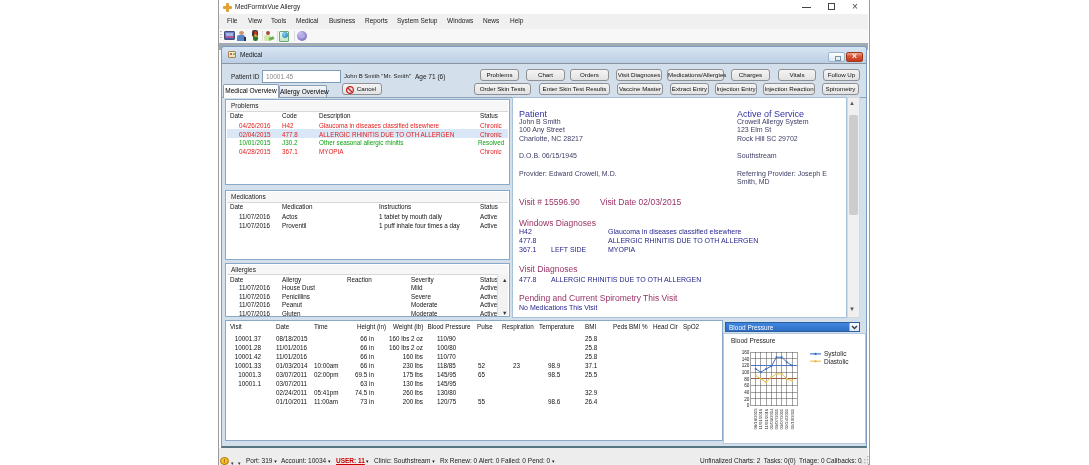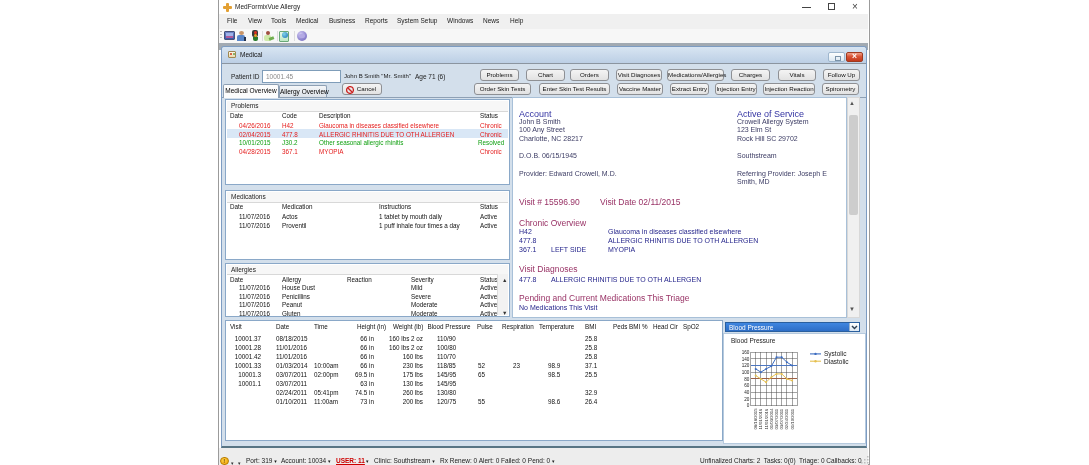--- a/index.html
+++ b/index.html
@@ -276,44 +276,44 @@
     <div class="cell" style="left:359px;top:76.5px;">26.4</div>
 </div>
 
 <div class="a" style="left:512px;top:97px;width:335px;height:221px;background:#fff;border:1px solid #a8c0d8;box-sizing:border-box;"></div>
 
 <div class="a" style="left:847px;top:97px;width:13px;height:221px;background:#f0f0f0;border:1px solid #d8d8d8;box-sizing:border-box;"></div>
 <div class="a" style="left:849px;top:100px;font-size:6px;color:#555;">▲</div>
 <div class="a" style="left:849px;top:306px;font-size:6px;color:#555;">▼</div>
 <div class="a" style="left:849px;top:115px;width:9px;height:100px;background:#cdcdcd;border-radius:2px;"></div>
 
-<div class="a" style="left:519px;top:109px;font-size:9px;color:#3333a2;white-space:nowrap;">Account</div>
+<div class="a" style="left:519px;top:109px;font-size:9px;color:#3333a2;white-space:nowrap;">Patient</div>
 <div class="a navy" style="left:519px;top:117.5px;font-size:7px;line-height:8.7px;color:#3c3c64;white-space:nowrap;">John B Smith<br>100 Any Street<br>Charlotte, NC 28217</div>
 <div class="a" style="left:519px;top:152px;font-size:7px;color:#3c3c64;white-space:nowrap;">D.O.B. 06/15/1945</div>
 <div class="a" style="left:519px;top:169.5px;font-size:7px;color:#3c3c64;white-space:nowrap;">Provider: Edward Crowell, M.D.</div>
 
 <div class="a" style="left:737px;top:109px;font-size:9px;color:#3333a2;white-space:nowrap;">Active of Service</div>
 <div class="a" style="left:737px;top:117.5px;font-size:7px;line-height:8.7px;color:#3c3c64;white-space:nowrap;">Crowell Allergy System<br>123 Elm St<br>Rock Hill SC 29702</div>
 <div class="a" style="left:737px;top:152px;font-size:7px;color:#3c3c64;white-space:nowrap;">Southstream</div>
 <div class="a" style="left:737px;top:169.5px;font-size:7px;line-height:8.7px;color:#3c3c64;white-space:nowrap;">Referring Provider: Joseph E<br>Smith, MD</div>
 
 <div class="a plum" style="left:519px;top:197px;font-size:8.5px;white-space:nowrap;">Visit # 15596.90</div>
-<div class="a plum" style="left:600px;top:197px;font-size:8.5px;white-space:nowrap;">Visit Date 02/11/2015</div>
-<div class="a plum" style="left:519px;top:218px;font-size:8.5px;white-space:nowrap;">Chronic Overview</div>
+<div class="a plum" style="left:600px;top:197px;font-size:8.5px;white-space:nowrap;">Visit Date 02/03/2015</div>
+<div class="a plum" style="left:519px;top:218px;font-size:8.5px;white-space:nowrap;">Windows Diagnoses</div>
 <div class="a navy" style="left:519px;top:228px;font-size:7px;white-space:nowrap;">H42</div>
 <div class="a navy" style="left:608px;top:228px;font-size:7px;white-space:nowrap;">Glaucoma in diseases classified elsewhere</div>
 <div class="a navy" style="left:519px;top:236.8px;font-size:7px;white-space:nowrap;">477.8</div>
 <div class="a navy" style="left:608px;top:236.8px;font-size:7px;white-space:nowrap;">ALLERGIC RHINITIS DUE TO OTH ALLERGEN</div>
 <div class="a navy" style="left:519px;top:245.6px;font-size:7px;white-space:nowrap;">367.1</div>
 <div class="a navy" style="left:551px;top:245.6px;font-size:7px;white-space:nowrap;">LEFT SIDE</div>
 <div class="a navy" style="left:608px;top:245.6px;font-size:7px;white-space:nowrap;">MYOPIA</div>
 <div class="a plum" style="left:519px;top:264px;font-size:8.5px;white-space:nowrap;">Visit Diagnoses</div>
 <div class="a navy" style="left:519px;top:275.5px;font-size:7px;white-space:nowrap;">477.8</div>
 <div class="a navy" style="left:551px;top:275.5px;font-size:7px;white-space:nowrap;">ALLERGIC RHINITIS DUE TO OTH ALLERGEN</div>
-<div class="a plum" style="left:519px;top:292.5px;font-size:8.5px;white-space:nowrap;">Pending and Current Medications This Triage</div>
+<div class="a plum" style="left:519px;top:292.5px;font-size:8.5px;white-space:nowrap;">Pending and Current Spirometry This Visit</div>
 <div class="a navy" style="left:519px;top:304px;font-size:7px;white-space:nowrap;">No Medications This Visit</div>
 
 <div class="a" style="left:725px;top:321.5px;width:135px;height:10px;background:linear-gradient(#3f86e0,#2e6ec6);border:1px solid #2a5f9e;box-sizing:border-box;">
   <div style="position:absolute;left:3px;top:1px;font-size:6.5px;color:#fff;">Blood Pressure</div>
   <div style="position:absolute;right:0;top:0;bottom:0;width:9px;background:linear-gradient(#ffffff,#dde8f2);border-left:1px solid #9ab4cf;"></div>
   <svg style="position:absolute;right:1px;top:2px;" width="7" height="5" viewBox="0 0 7 5">
       <path d="M1 1 L3.5 3.6 L6 1" fill="none" stroke="#2c3e50" stroke-width="1.4"></path>
     </svg>
 </div>
 

